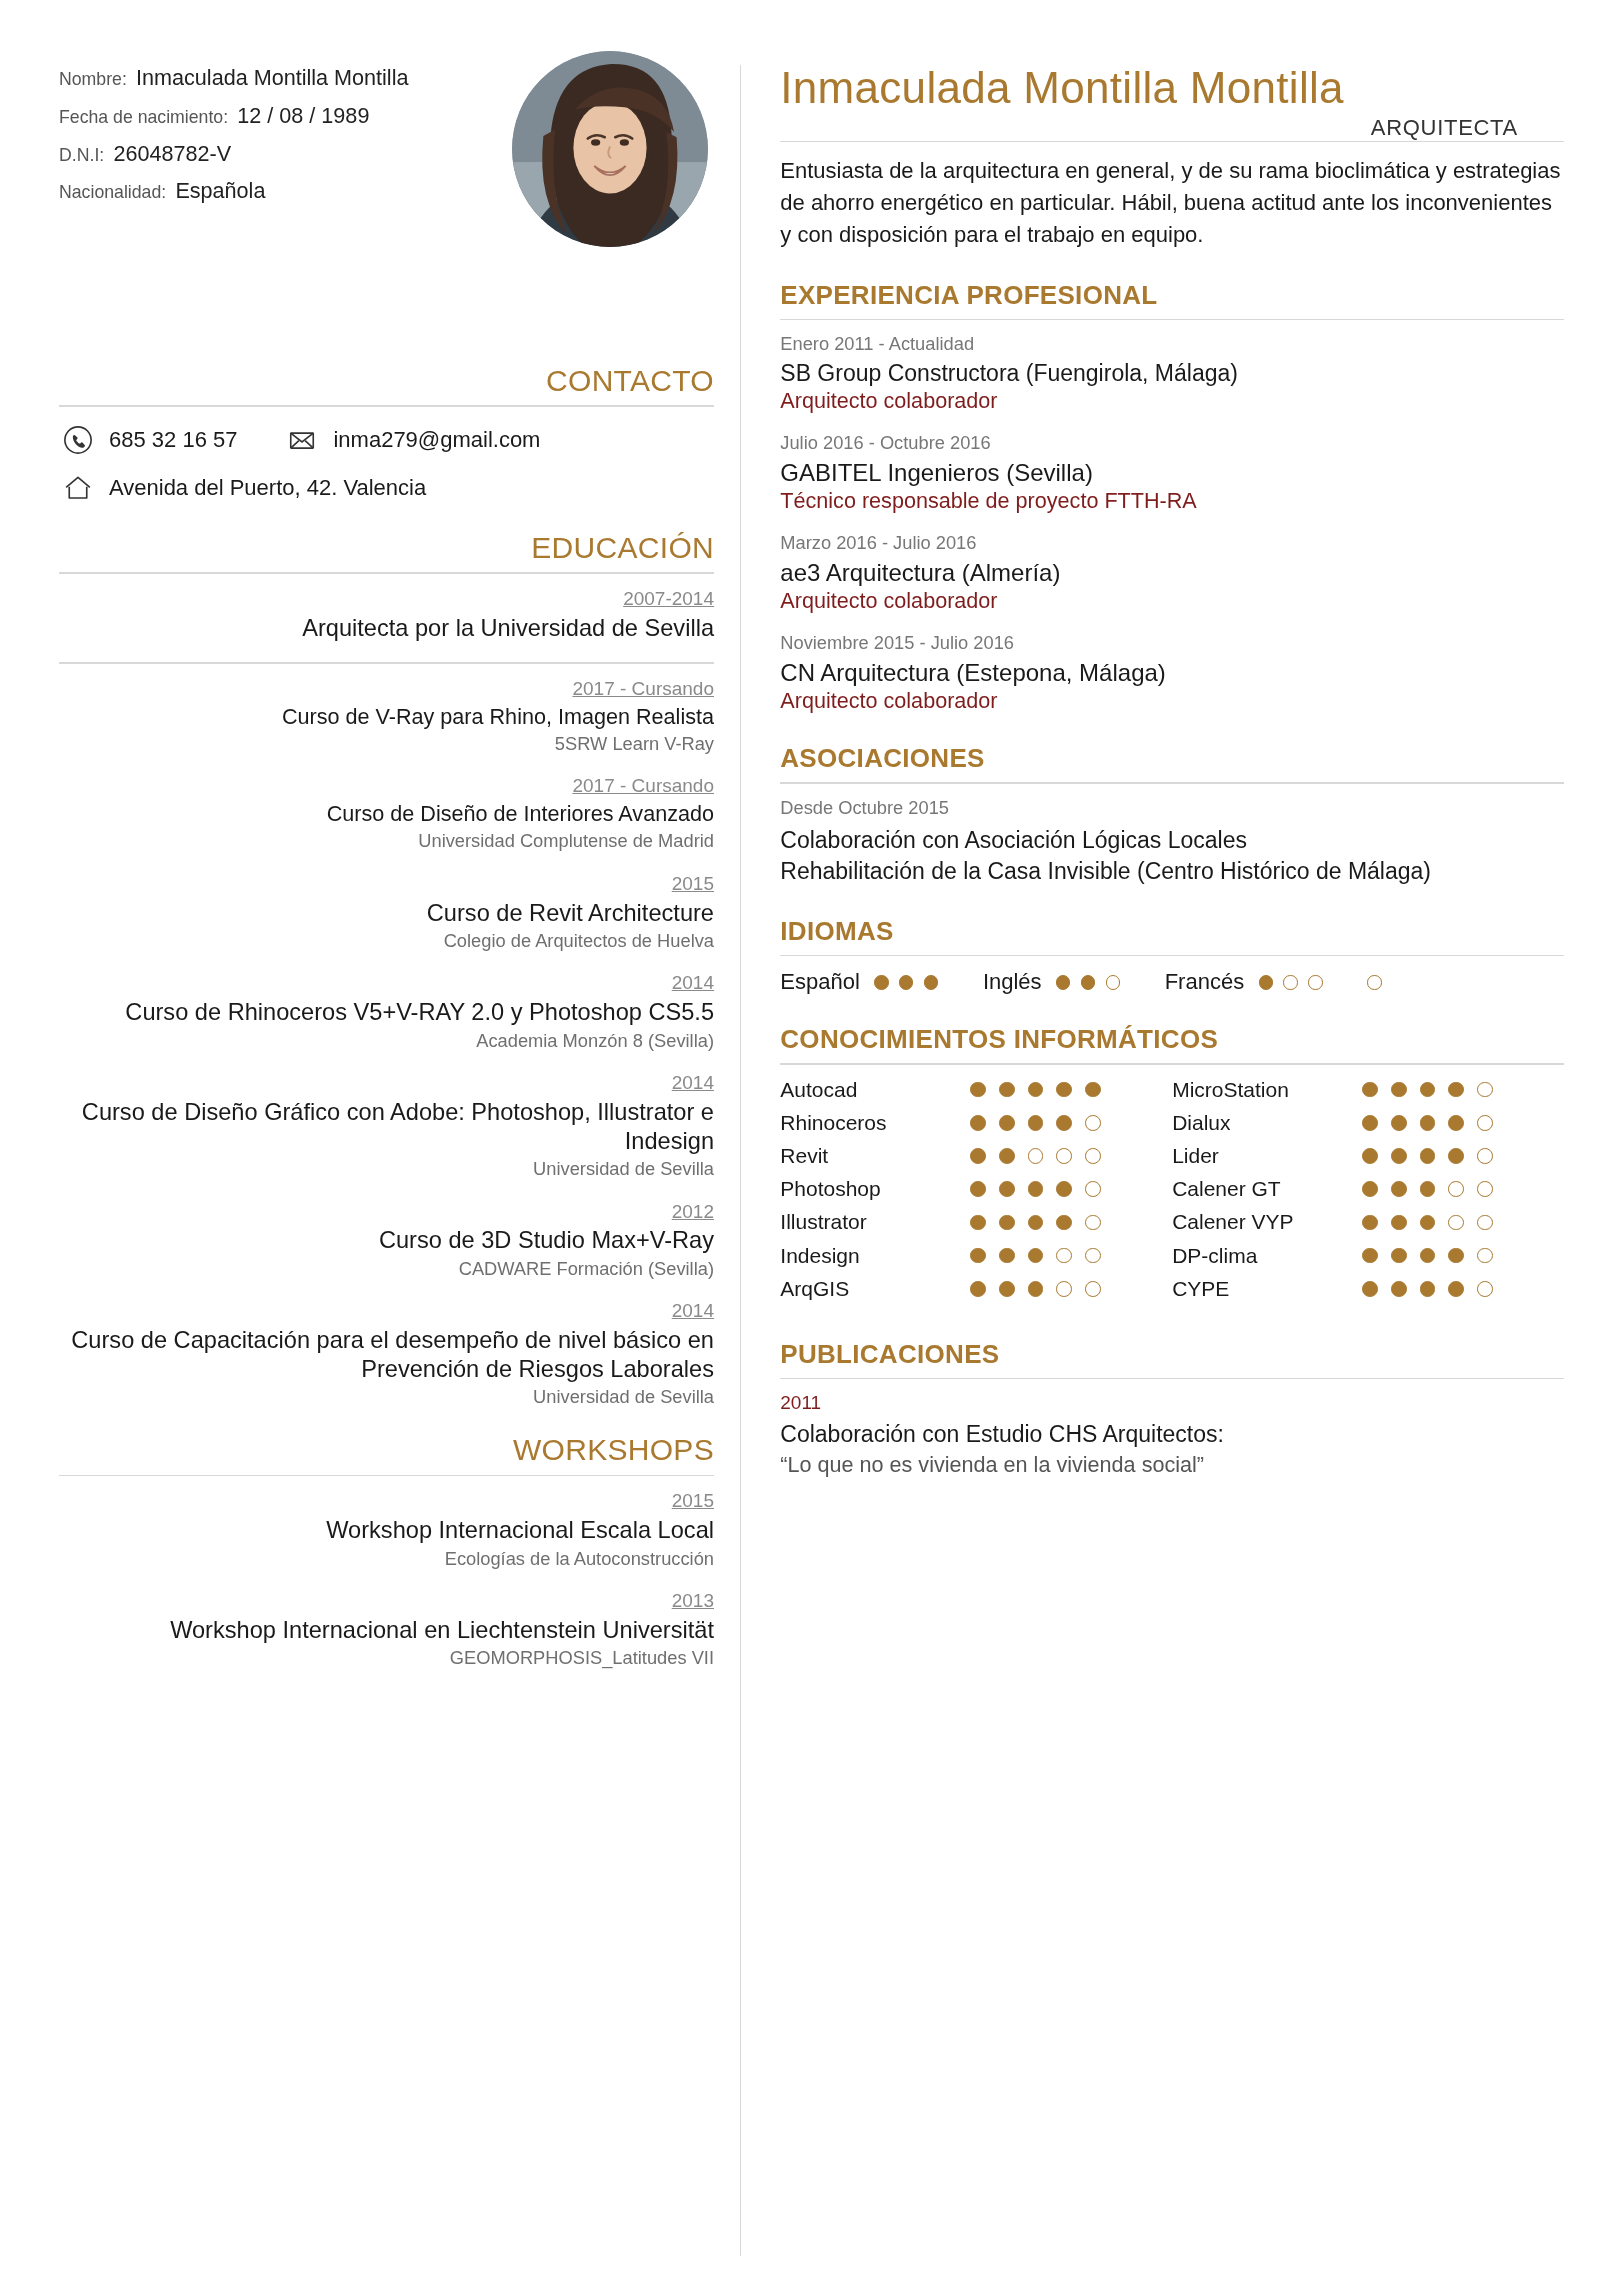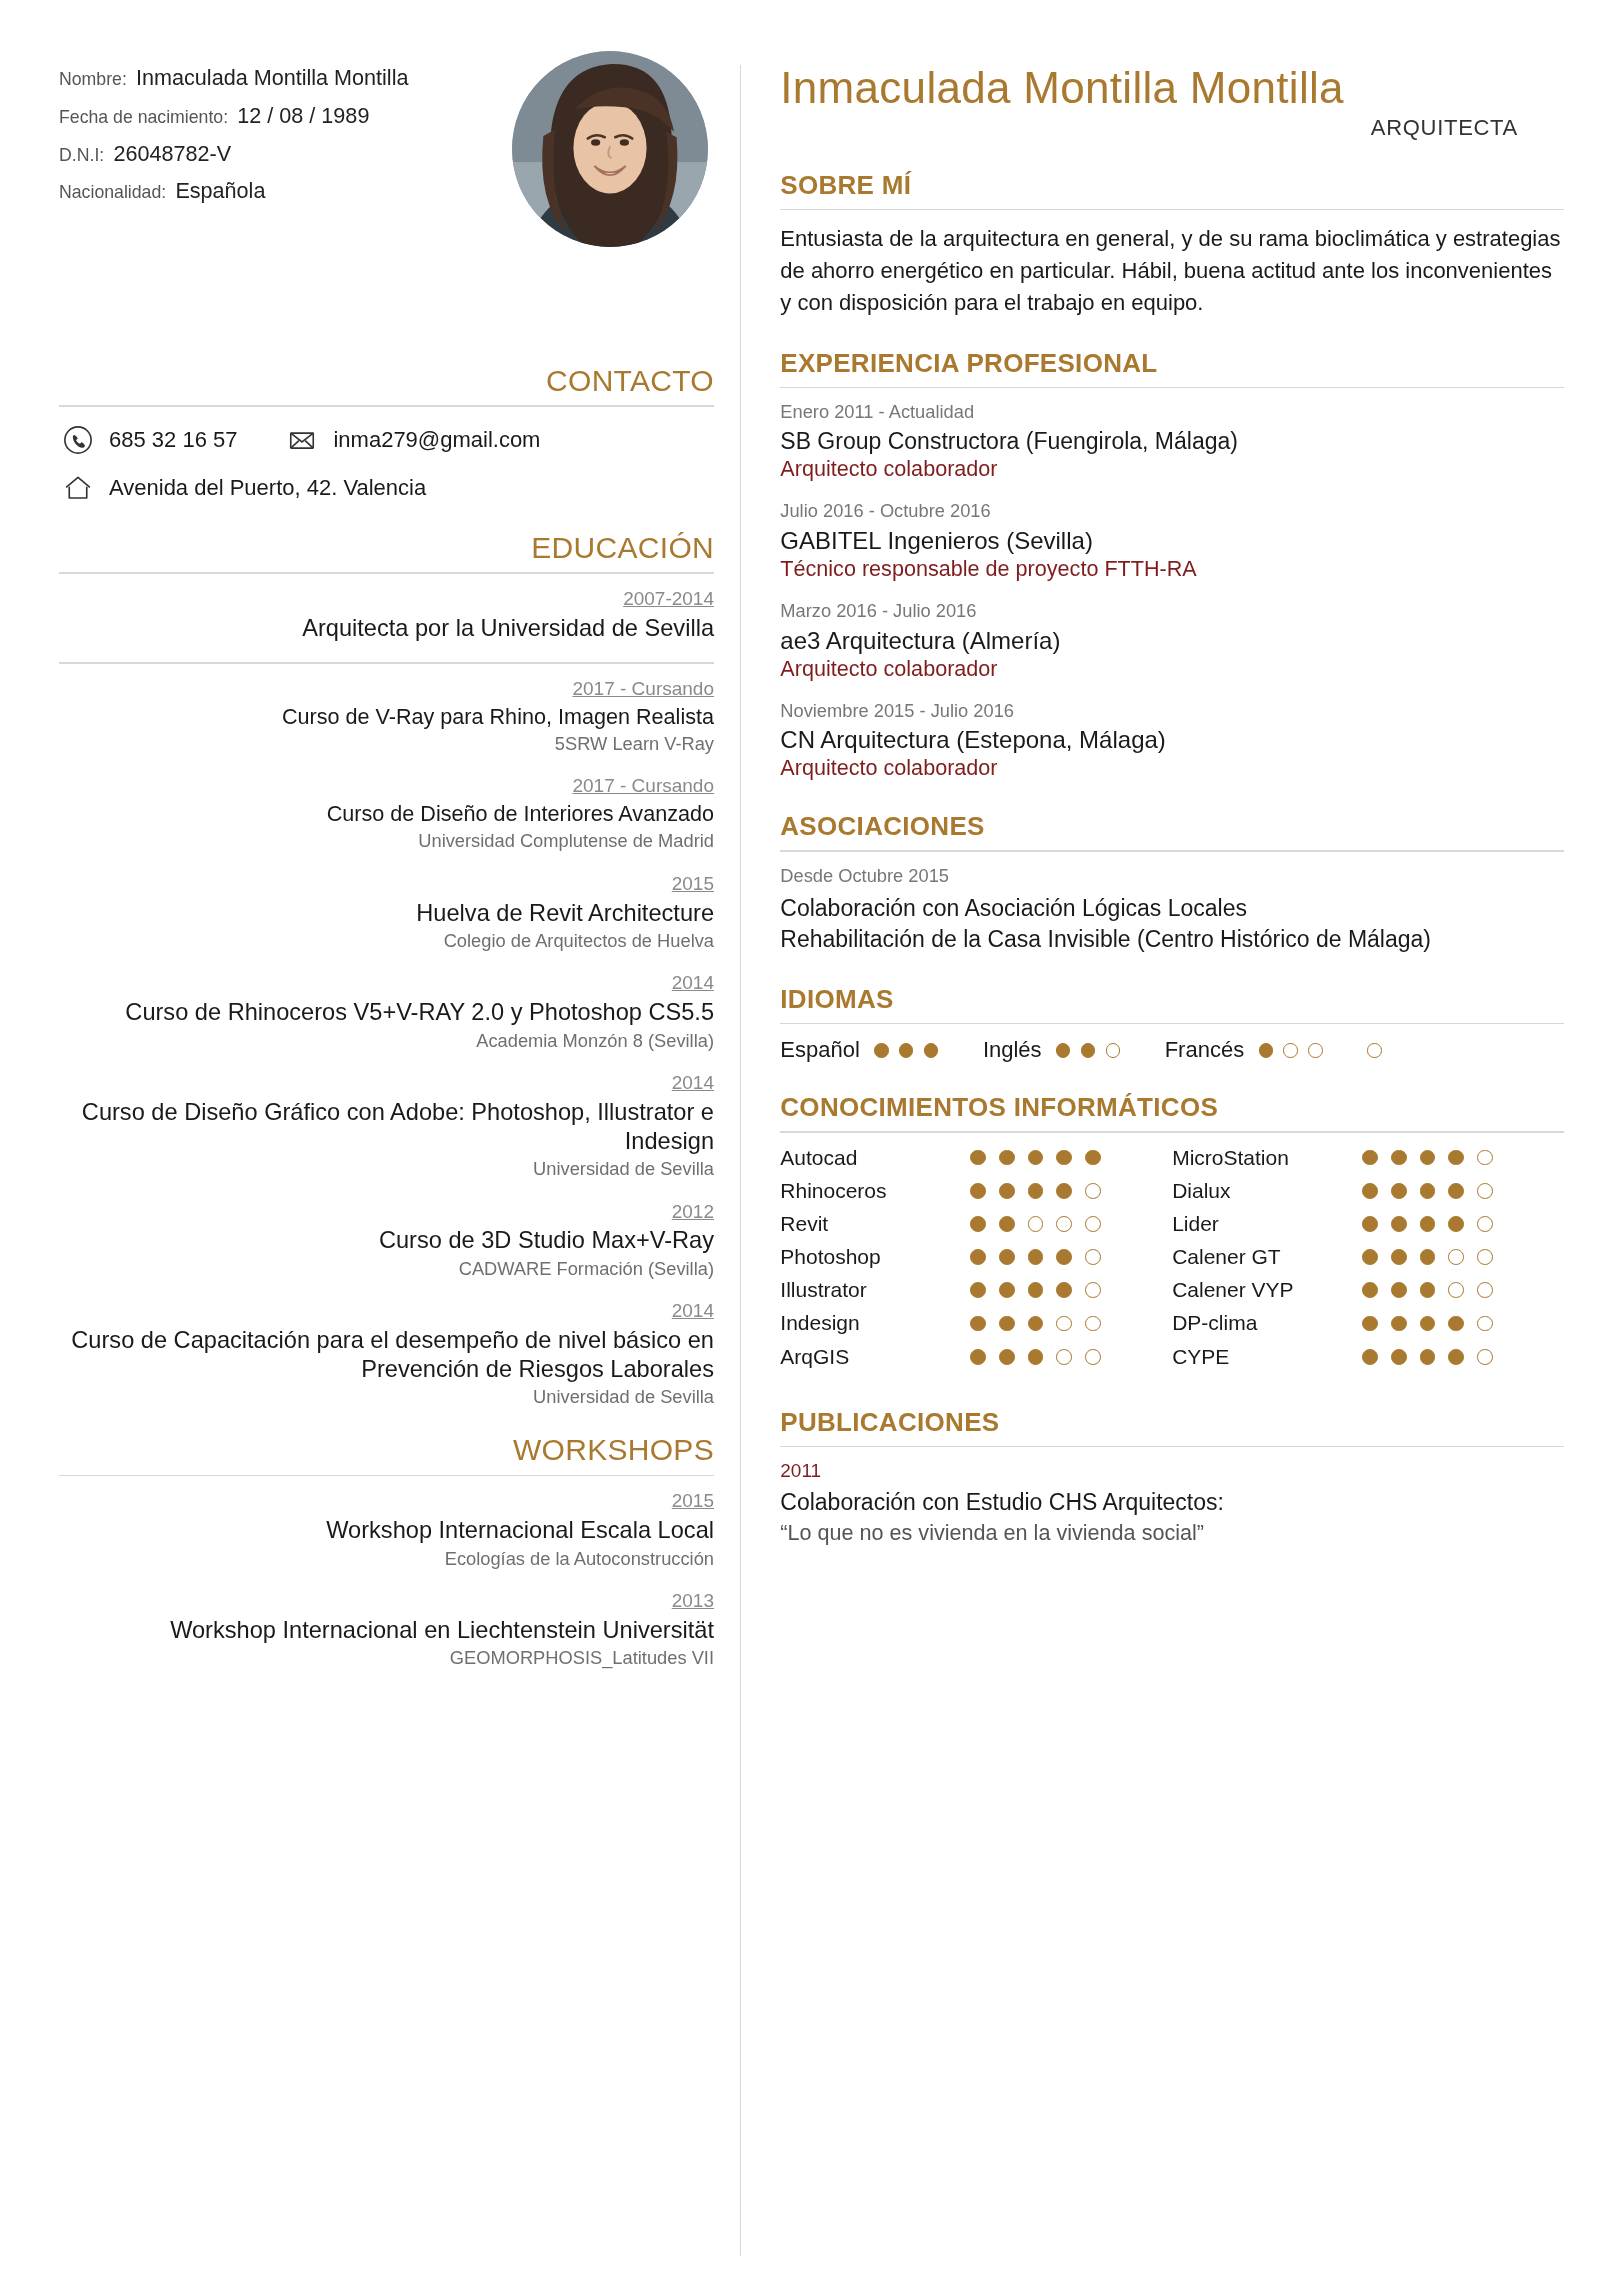--- a/index.html
+++ b/index.html
@@ -285,21 +285,21 @@
       <div class="main small">Curso de V-Ray para Rhino, Imagen Realista</div>
       <div class="sub">5SRW Learn V-Ray</div>
     </div>
     <div class="entry">
       <div class="year">2017 - Cursando</div>
       <div class="main small">Curso de Diseño de Interiores Avanzado</div>
       <div class="sub">Universidad Complutense de Madrid</div>
     </div>
     <div class="entry">
       <div class="year">2015</div>
-      <div class="main">Huelva de Revit Architecture</div>
+      <div class="main">Curso de Revit Architecture</div>
       <div class="sub">Colegio de Arquitectos de Huelva</div>
     </div>
     <div class="entry">
       <div class="year">2014</div>
       <div class="main">Curso de Rhinoceros V5+V-RAY 2.0 y Photoshop CS5.5</div>
       <div class="sub">Academia Monzón 8 (Sevilla)</div>
     </div>
     <div class="entry">
       <div class="year">2014</div>
       <div class="main">Curso de Diseño Gráfico con Adobe: Photoshop, Illustrator e Indesign</div>
@@ -332,21 +332,20 @@
 
   </div>
 
   <div class="vdiv"></div>
 
   <div class="right">
 
     <div class="name">Inmaculada Montilla Montilla</div>
     <div class="role">ARQUITECTA</div>
 
-    <div class="rsec">SOBRE MÍ</div>
     <div class="rrule"></div>
     <div class="about"> Entusiasta de la arquitectura en general, y de su rama bioclimática y estrategias de ahorro energético en particular. Hábil, buena actitud ante los inconvenientes y con disposición para el trabajo en equipo.</div>
 
     <div class="rsec">EXPERIENCIA PROFESIONAL</div>
     <div class="rrule"></div>
 
     <div class="job">
       <div class="date">Enero 2011 - Actualidad</div>
       <div class="org">SB Group Constructora (Fuengirola, Málaga)</div>
       <div class="pos">Arquitecto colaborador</div>

